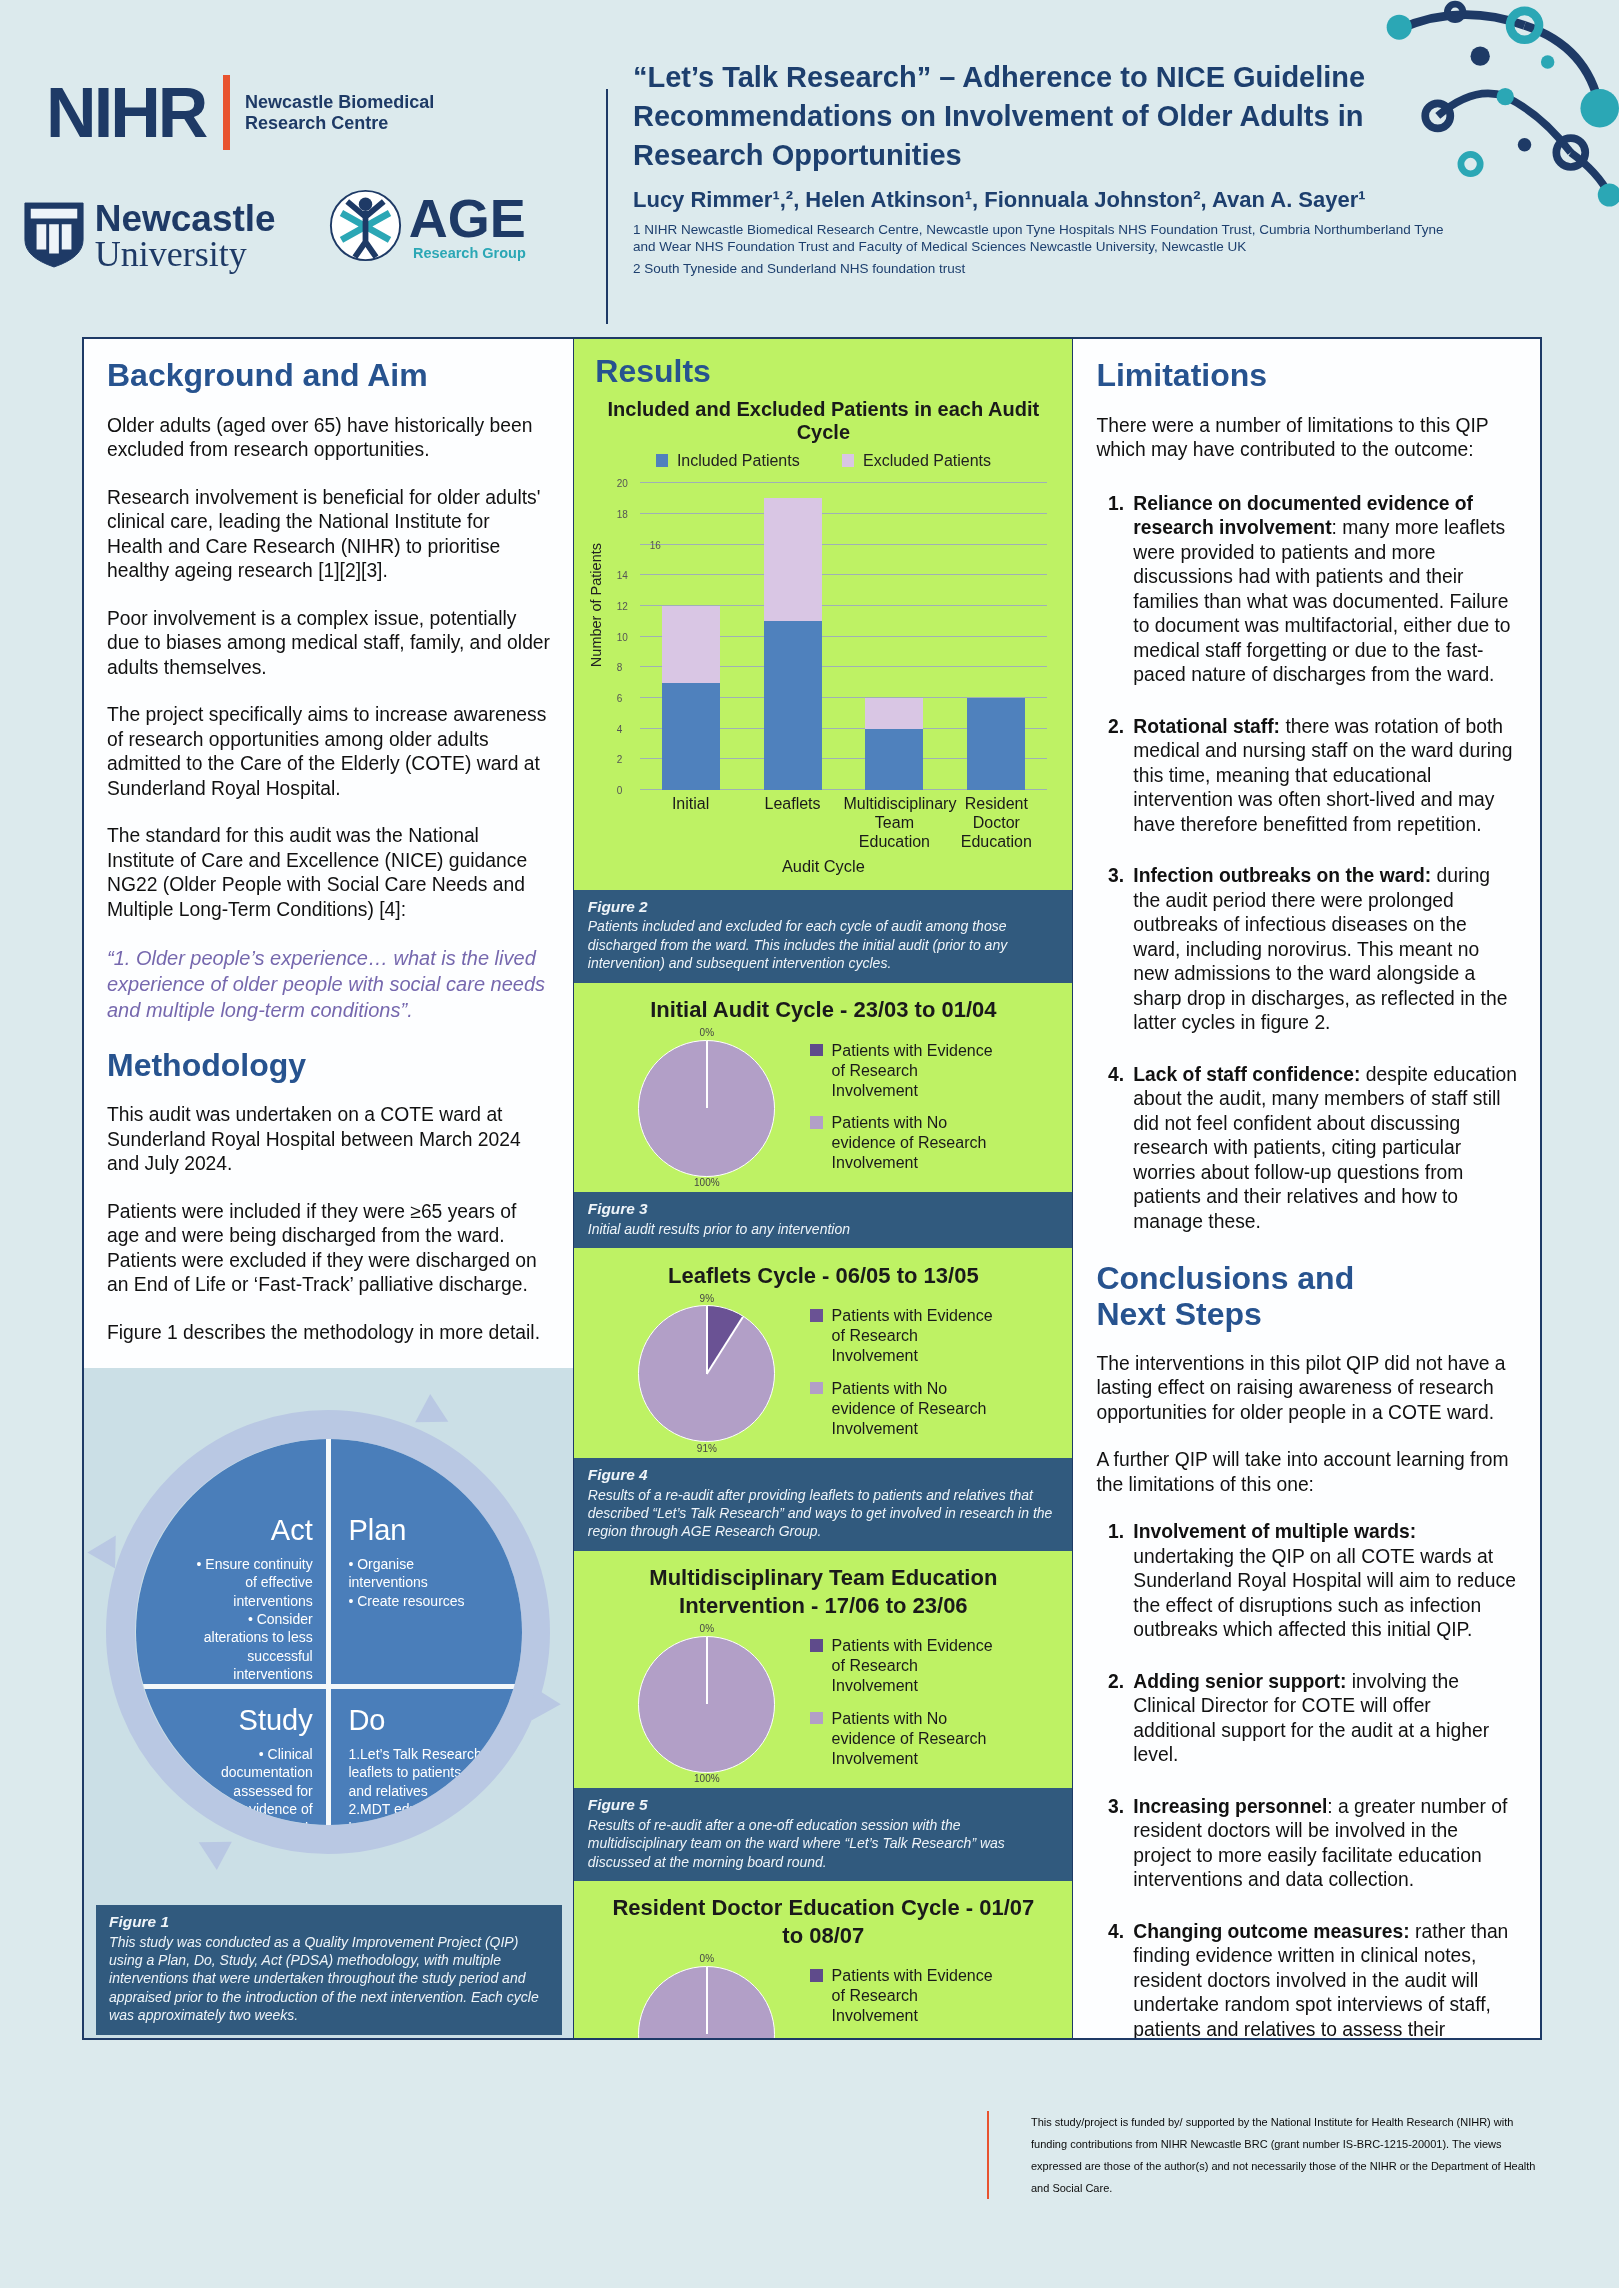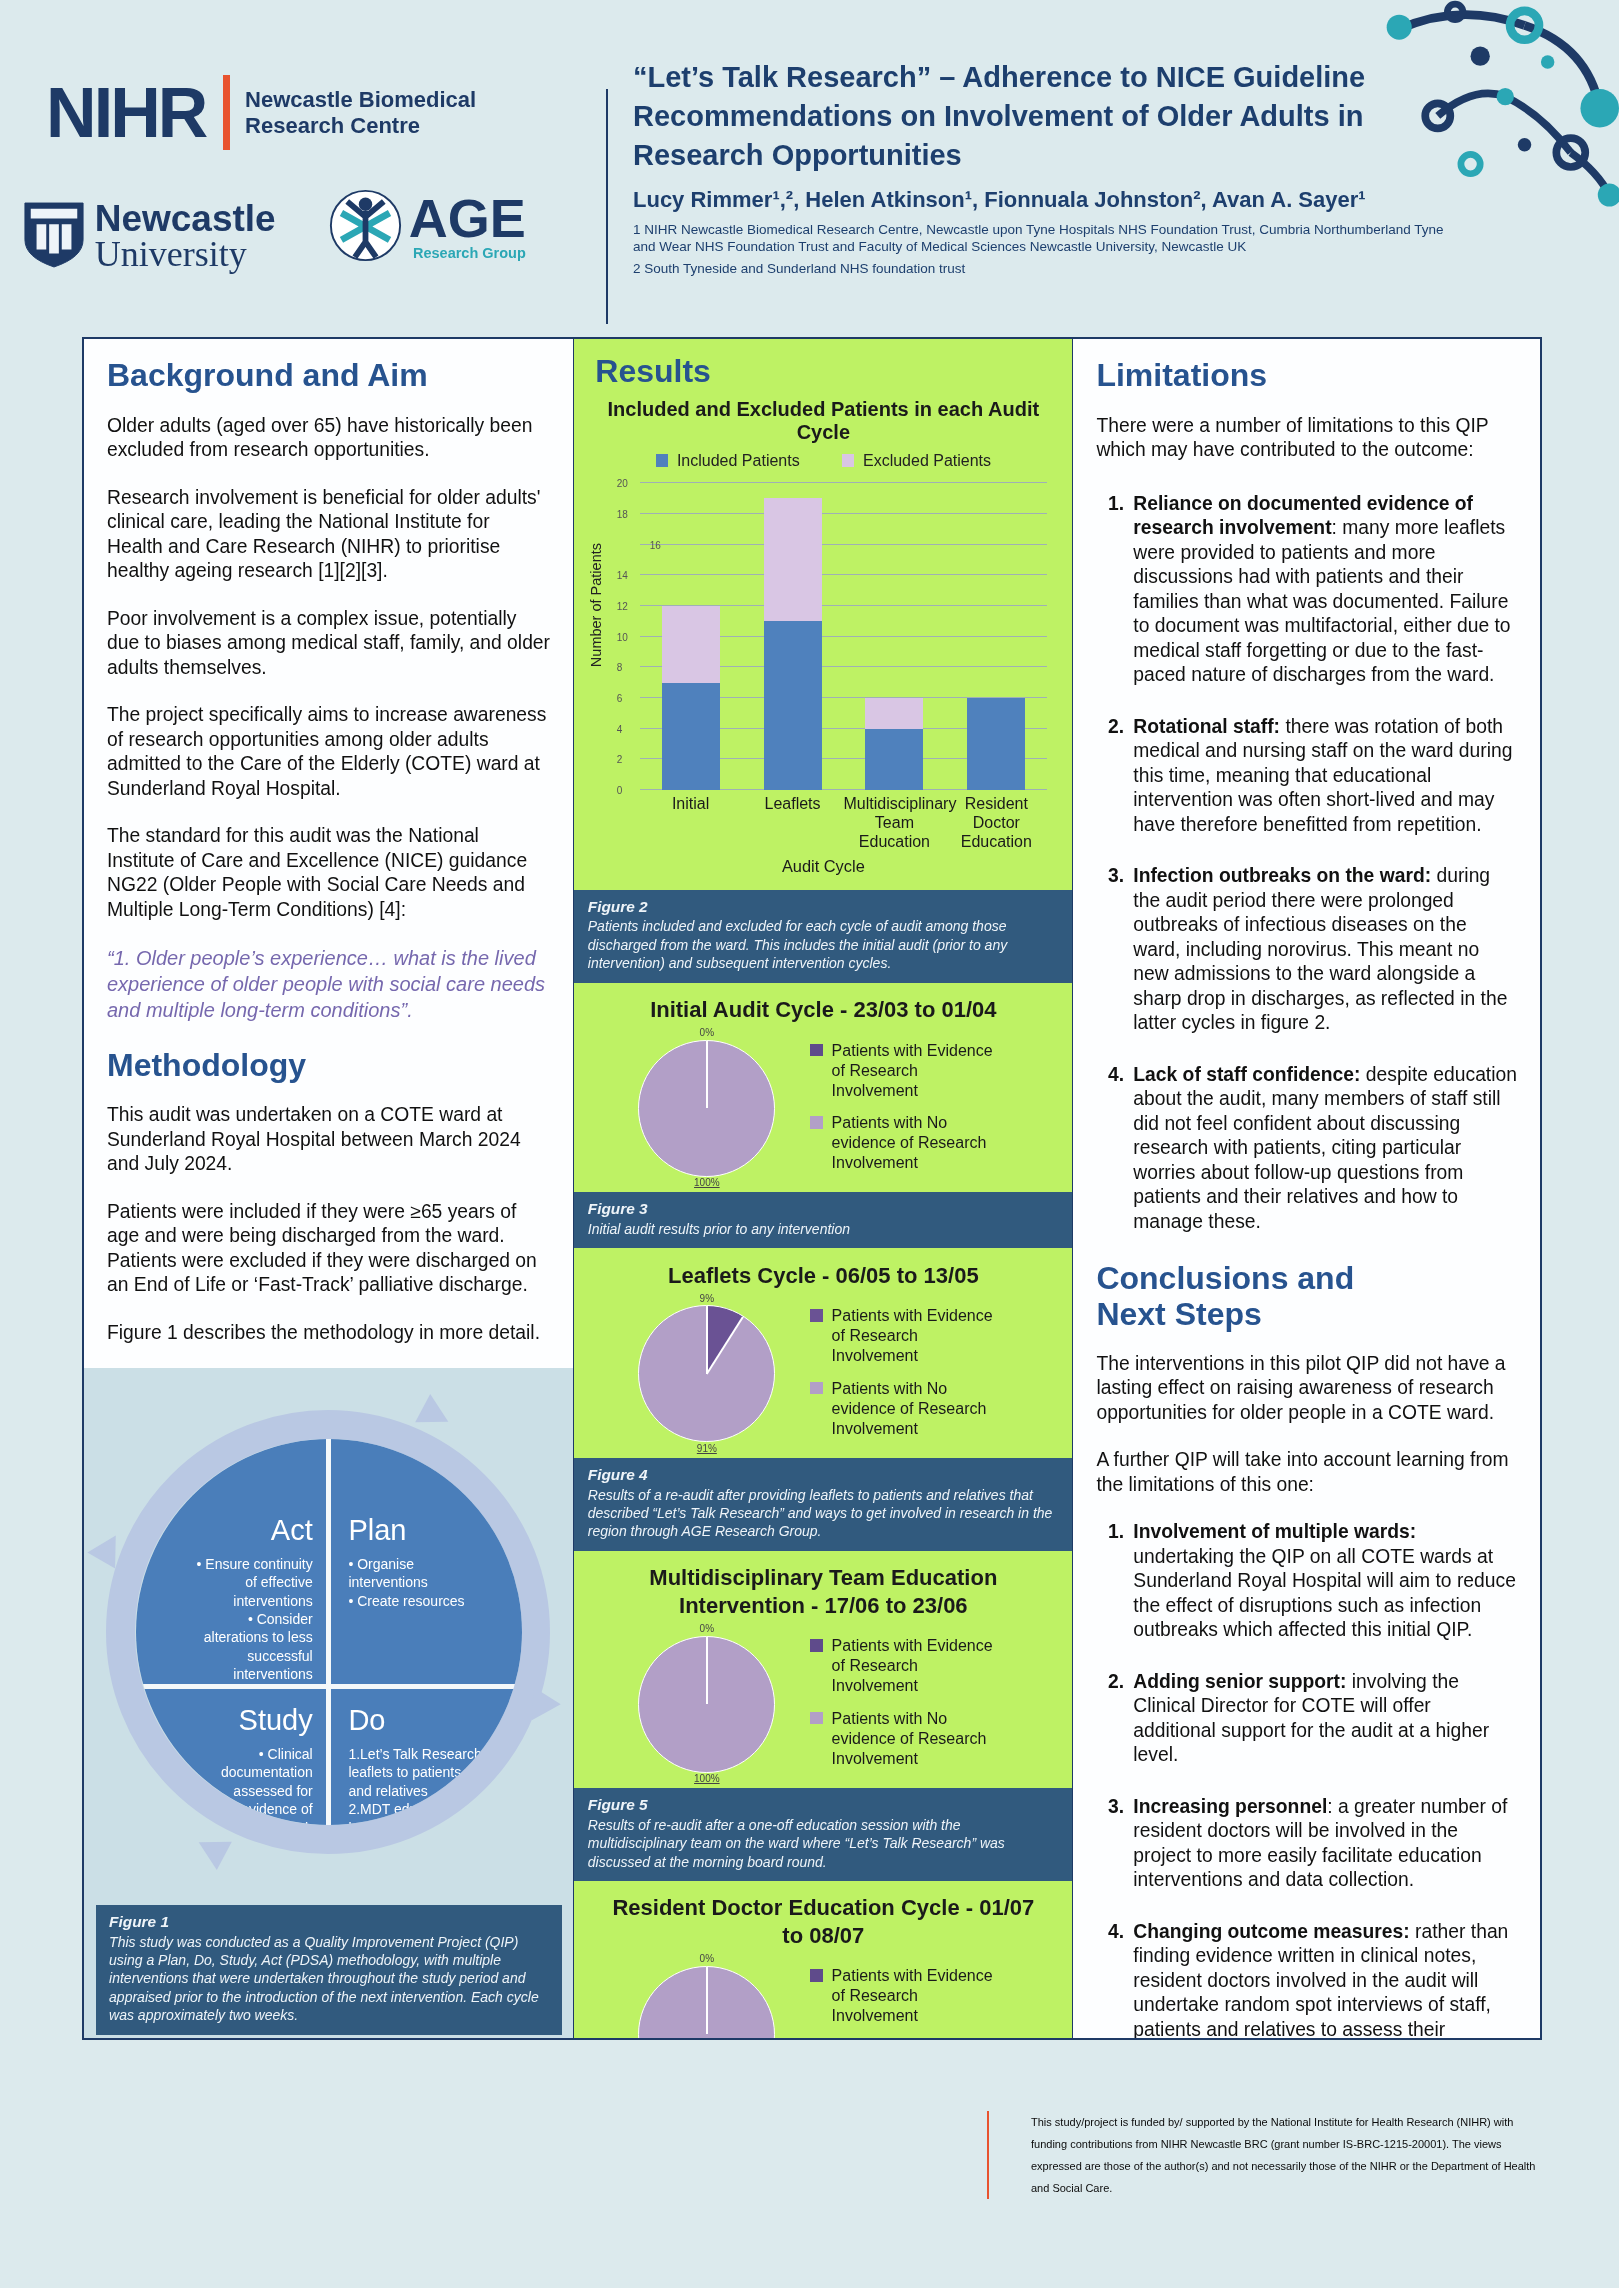--- a/index.html
+++ b/index.html
@@ -4,21 +4,21 @@
 <style>
   html,body{margin:0;padding:0;background:#c9d6d9;}
   *{box-sizing:border-box;}
   .poster{position:relative;width:1619px;height:2288px;background:#dceaed;font-family:"Liberation Sans",sans-serif;color:#111;overflow:hidden;margin:0 auto;}
 
   
   .header{position:absolute;left:0;top:0;width:1619px;height:337px;}
   .nihr-logo{position:absolute;left:46px;top:75px;display:flex;align-items:center;justify-content:space-between;}
   .nihr-acronym{font-size:70px;font-weight:700;color:#1e3a66;letter-spacing:-2.9px;line-height:1;}
   .nihr-bar{width:6.8px;height:75px;background:#e8532f;margin:0 15.4px 0 17.4px;}
-  .nihr-org{font-size:22px;font-weight:700;color:#1e3a66;line-height:1.15;}
+  .nihr-org{font-size:18px;font-weight:700;color:#1e3a66;line-height:1.15;}
   .ncl-logo{position:absolute;left:23px;top:201px;display:flex;align-items:center;}
   .ncl-shield{margin-right:9.7px;}
   .ncl-line1{font-size:37px;font-weight:700;color:#1e3a66;line-height:.95;}
   .ncl-line2{font-family:"Liberation Serif",serif;font-size:36px;color:#1e3a66;line-height:1.05;}
   .age-logo{position:absolute;left:328px;top:188px;display:flex;align-items:center;}
   .age-text{margin-left:5.8px;}
   .age-acronym{font-size:54px;font-weight:700;color:#1e3a66;line-height:.9;}
   .age-sub{font-size:14.5px;font-weight:700;color:#2ba7b5;text-align:right;margin-top:1.9px;}
   .header-divider{position:absolute;left:606px;top:89px;width:1.9px;height:235px;background:#1e3a66;}
   .title-block{position:absolute;left:633px;top:58px;width:850px;}
@@ -79,21 +79,21 @@
   .x-axis-label{text-align:center;font-size:16.4px;color:#1a1a1a;margin-top:5.8px;}
 
   .pie-section{margin:5.8px 0 3.9px;}
   .pie-title{font-size:22px;font-weight:700;color:#1a1a1a;text-align:center;margin:7.7px 33px 1.9px;line-height:1.25;}
   .pie-flex{display:flex;align-items:center;justify-content:center;gap:35px;}
   .pie-wrap{position:relative;padding:14.5px 0 11.6px;}
   .pie-circle{position:relative;width:137px;height:137px;border-radius:50%;border:1.9px solid #fff;overflow:hidden;}
   .pie-line{position:absolute;left:calc(50% - 1px);top:0;width:1.9px;height:50%;background:#fff;transform-origin:50% 100%;}
   .pie-lab{position:absolute;left:50%;transform:translateX(-50%);font-size:10px;color:#444;}
   .pie-lab-top{top:1.9px;}
-  .pie-lab-bot{bottom:0;text-decoration:underline;}
+  .pie-lab-bot{bottom:0;}
   .pie-legend{width:198px;font-size:16px;line-height:1.25;color:#1a1a1a;}
   .plegend-row{display:flex;margin:12.6px 0;}
 
   
   .intro-p{font-size:19.3px;line-height:1.27;margin:0 0 29px;}
   ol.num-list{margin:0;padding-left:33px;}
   ol.num-list li{font-size:19.3px;line-height:1.27;margin-bottom:27px;padding-left:3.9px;}
   ol.num-list li::marker{font-weight:700;}
 
   

